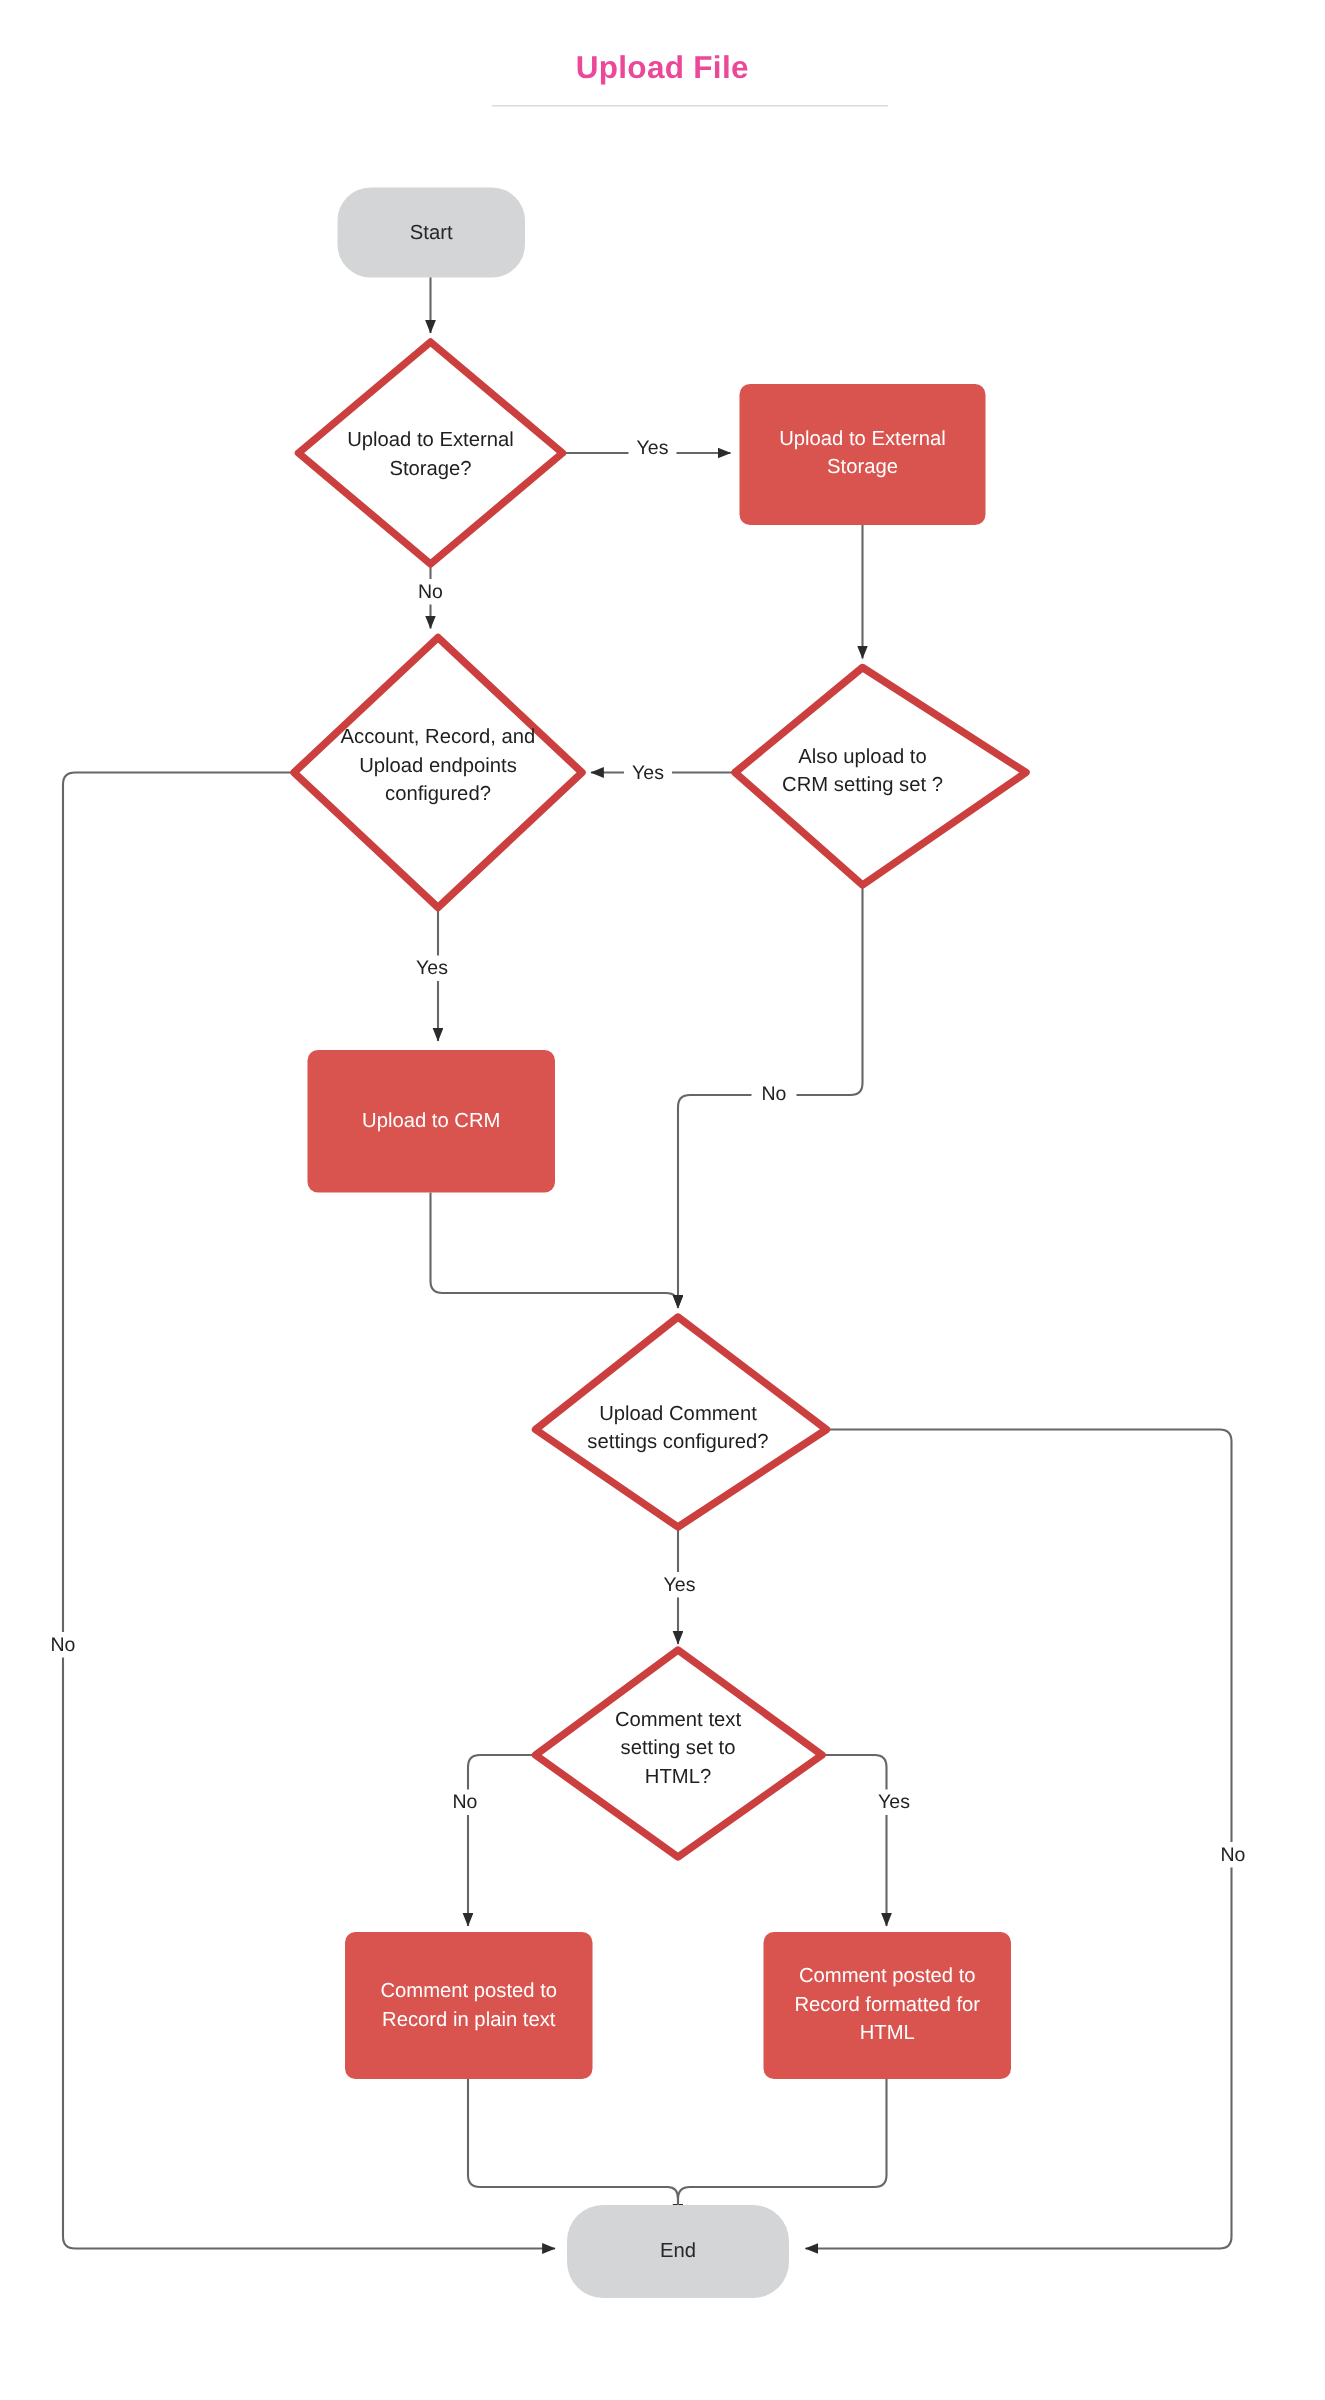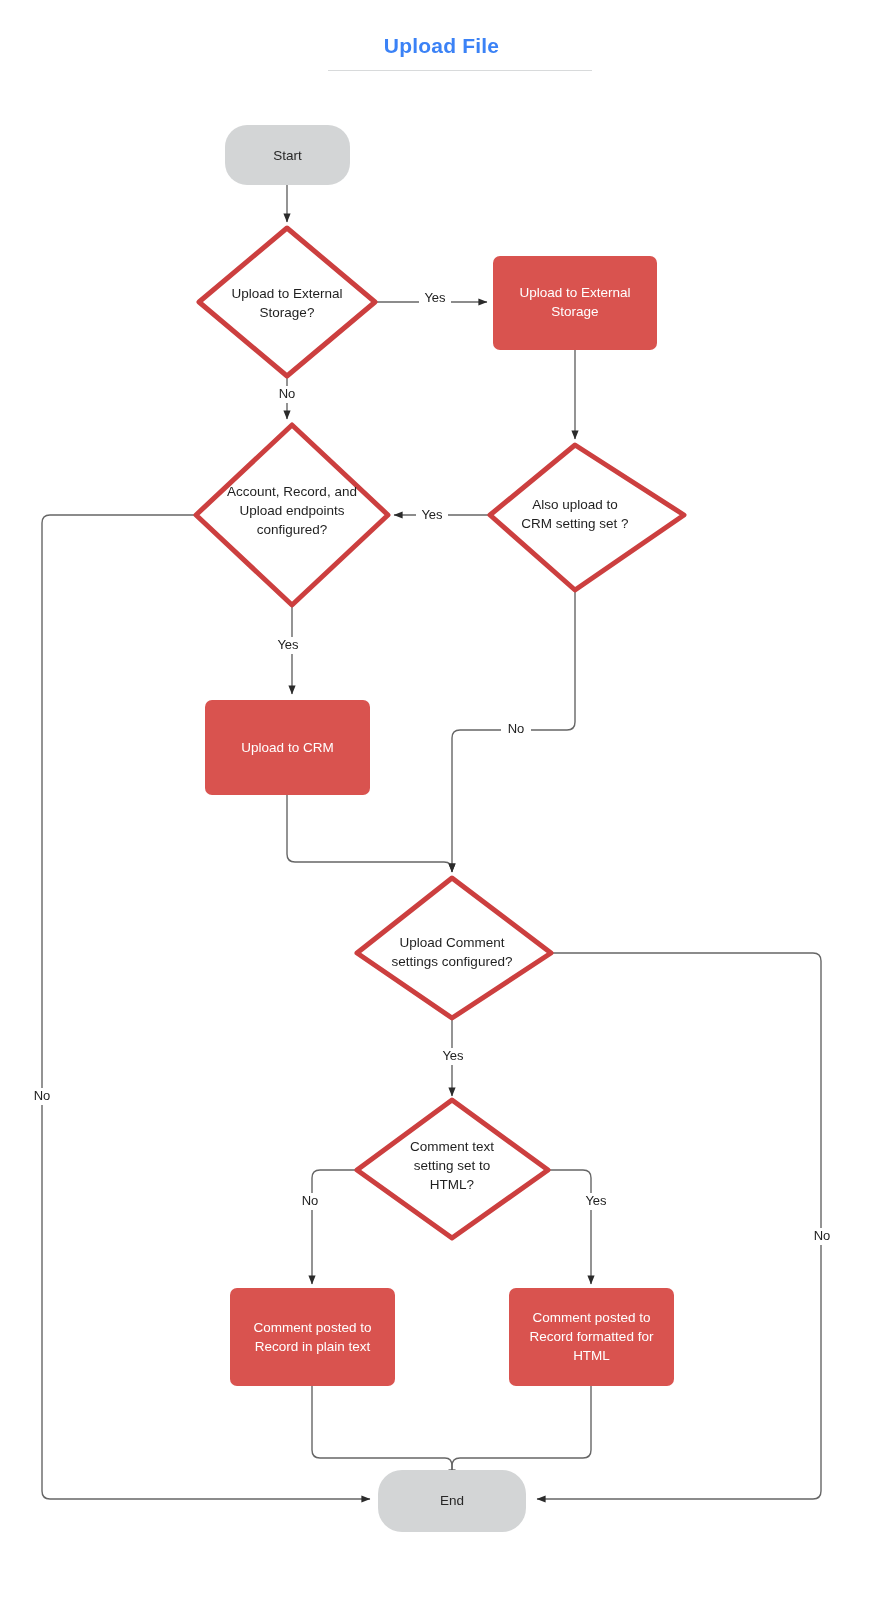--- a/index.html
+++ b/index.html
@@ -74,21 +74,21 @@
   }
   .title-text {
     position: absolute;
     left: 0;
     top: 34px;
     width: 883px;
     text-align: center;
     font-family: "Liberation Sans", sans-serif;
     font-size: 21px;
     font-weight: bold;
-    color: #3b82f6;
+    color: #ec4899;
     letter-spacing: 0.2px;
   }
   .title-rule {
     position: absolute;
     left: 328px;
     top: 70px;
     width: 264px;
     height: 1px;
     background: #d8dadb;
   }

